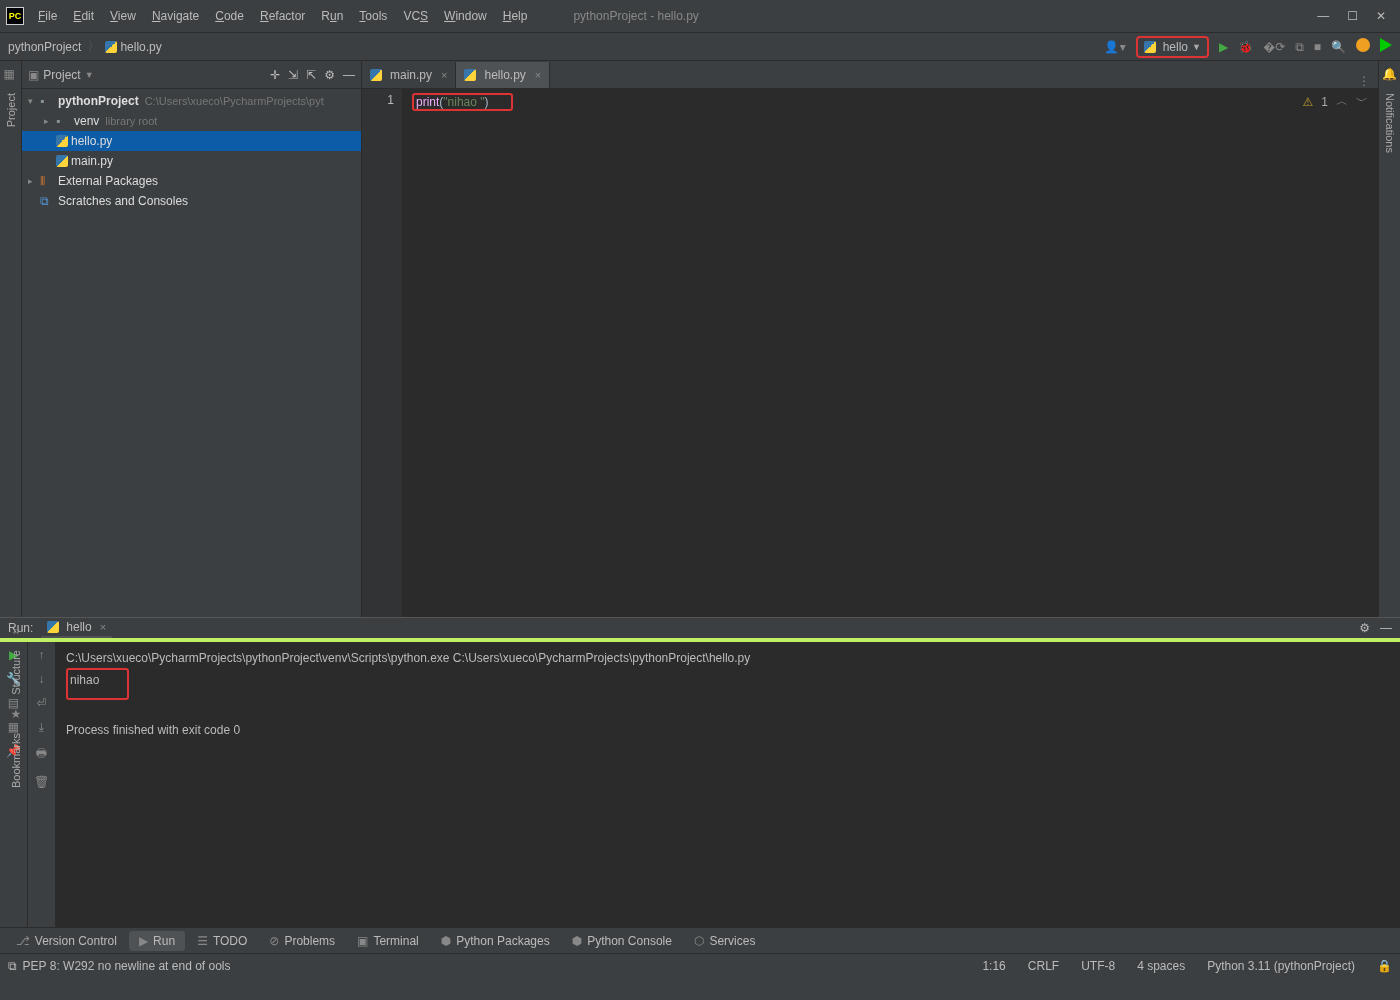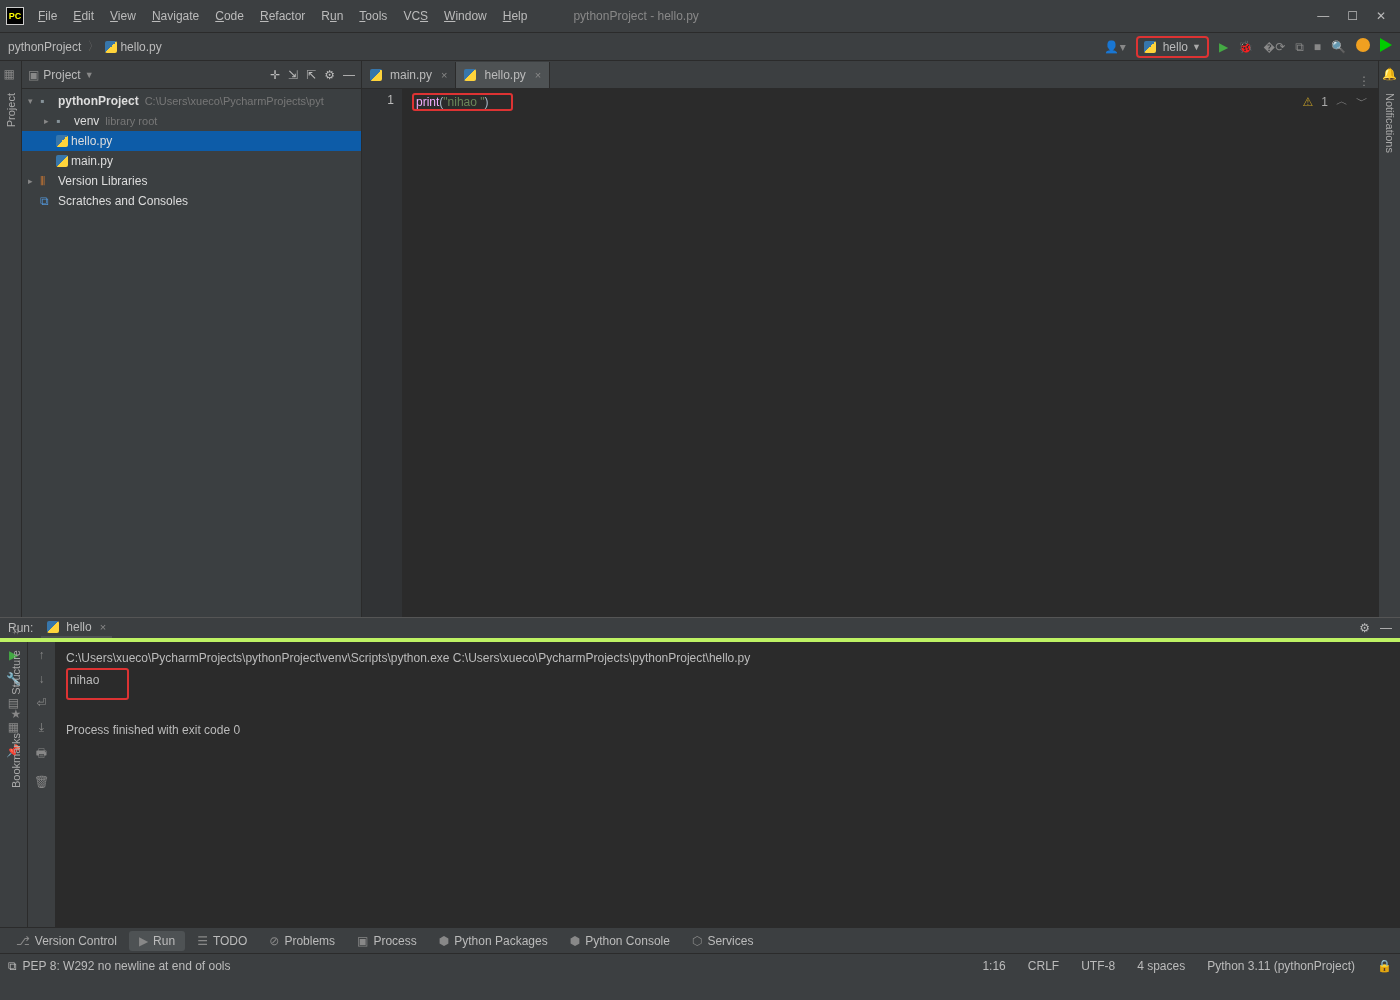--- a/index.html
+++ b/index.html
@@ -199,21 +199,21 @@
         <span class="lbl">hello.py</span>
       </div>
       <div class="node indent1">
         <span class="arw"></span>
         <span class="pyicon"></span>
         <span class="lbl">main.py</span>
       </div>
       <div class="node">
         <span class="arw">▸</span>
         <span class="ico libicon">⦀</span>
-        <span class="lbl">Version Libraries</span>
+        <span class="lbl">External Packages</span>
       </div>
       <div class="node">
         <span class="arw"></span>
         <span class="ico" style="color:#5294d6">⧉</span>
         <span class="lbl">Scratches and Consoles</span>
       </div>
     </div>
   </div>
 
   <div class="editor">
@@ -311,21 +311,21 @@
   <div class="bbtn">
       <span class="ico">☰</span>
       <span>TODO</span>
     </div>
   <div class="bbtn">
       <span class="ico">⊘</span>
       <span>Problems</span>
     </div>
   <div class="bbtn">
       <span class="ico">▣</span>
-      <span>Process</span>
+      <span>Terminal</span>
     </div>
   <div class="bbtn">
       <span class="ico">⬢</span>
       <span>Python Packages</span>
     </div>
   <div class="bbtn">
       <span class="ico">⬢</span>
       <span>Python Console</span>
     </div>
   <div class="bbtn">

